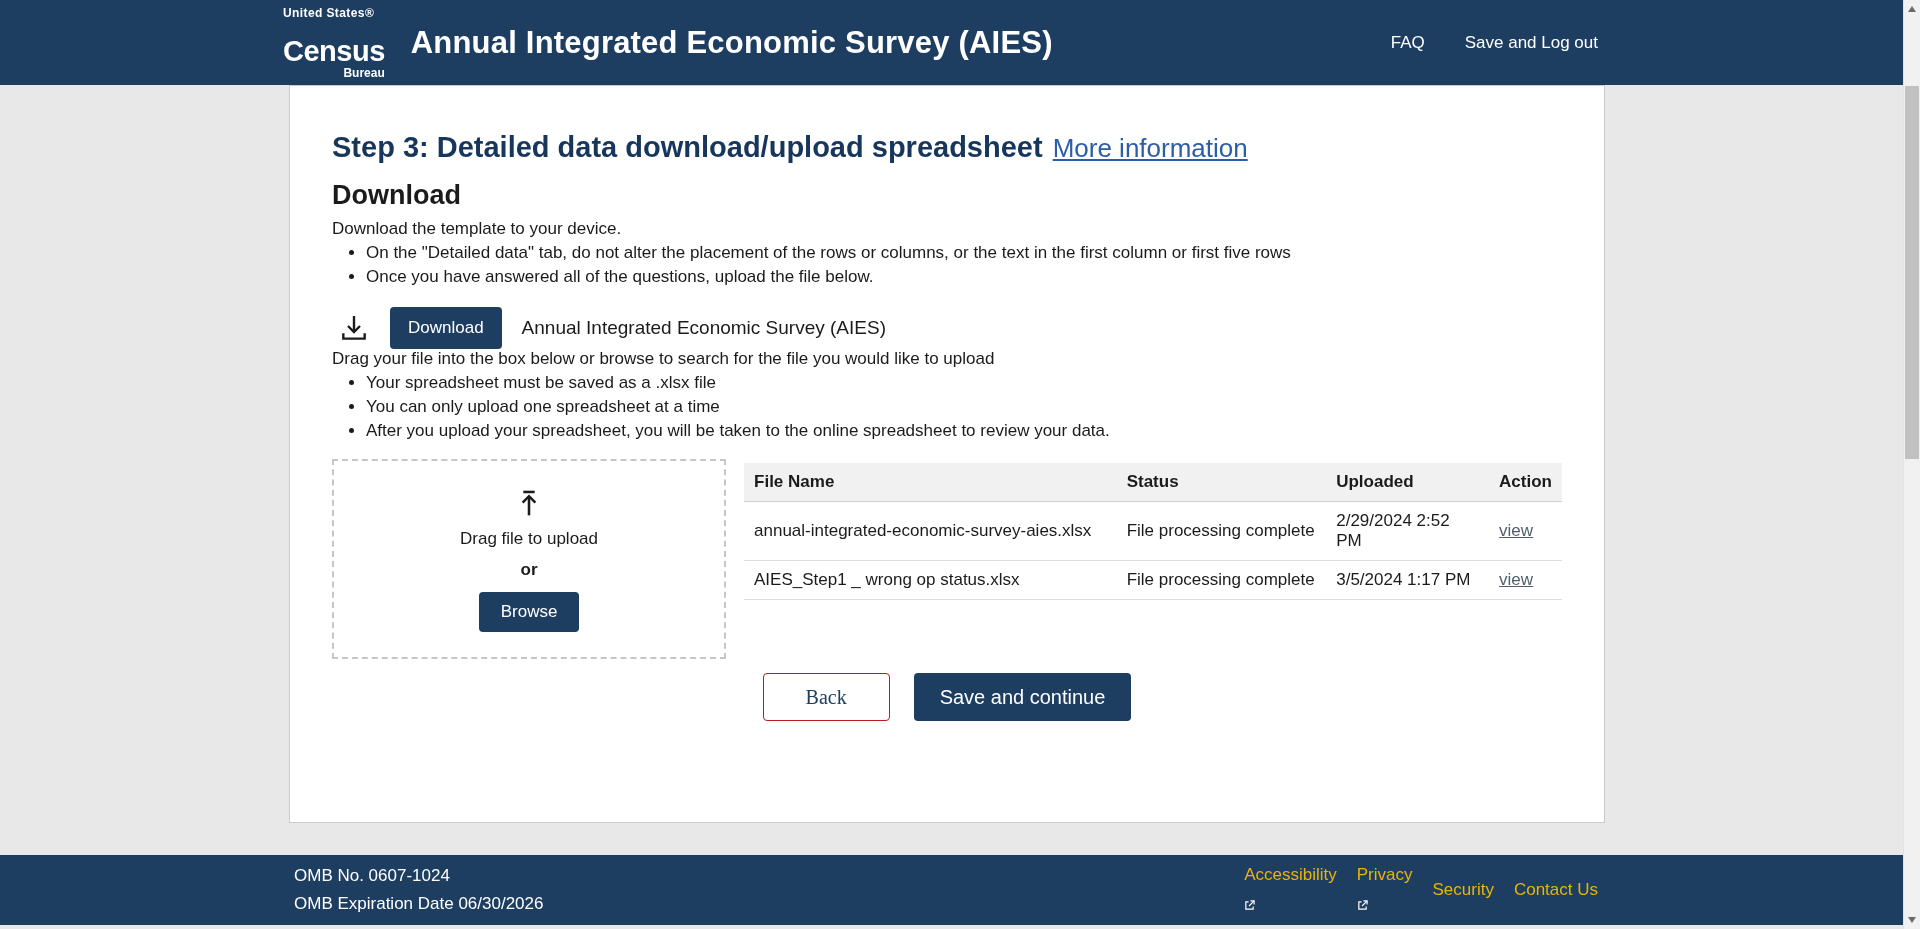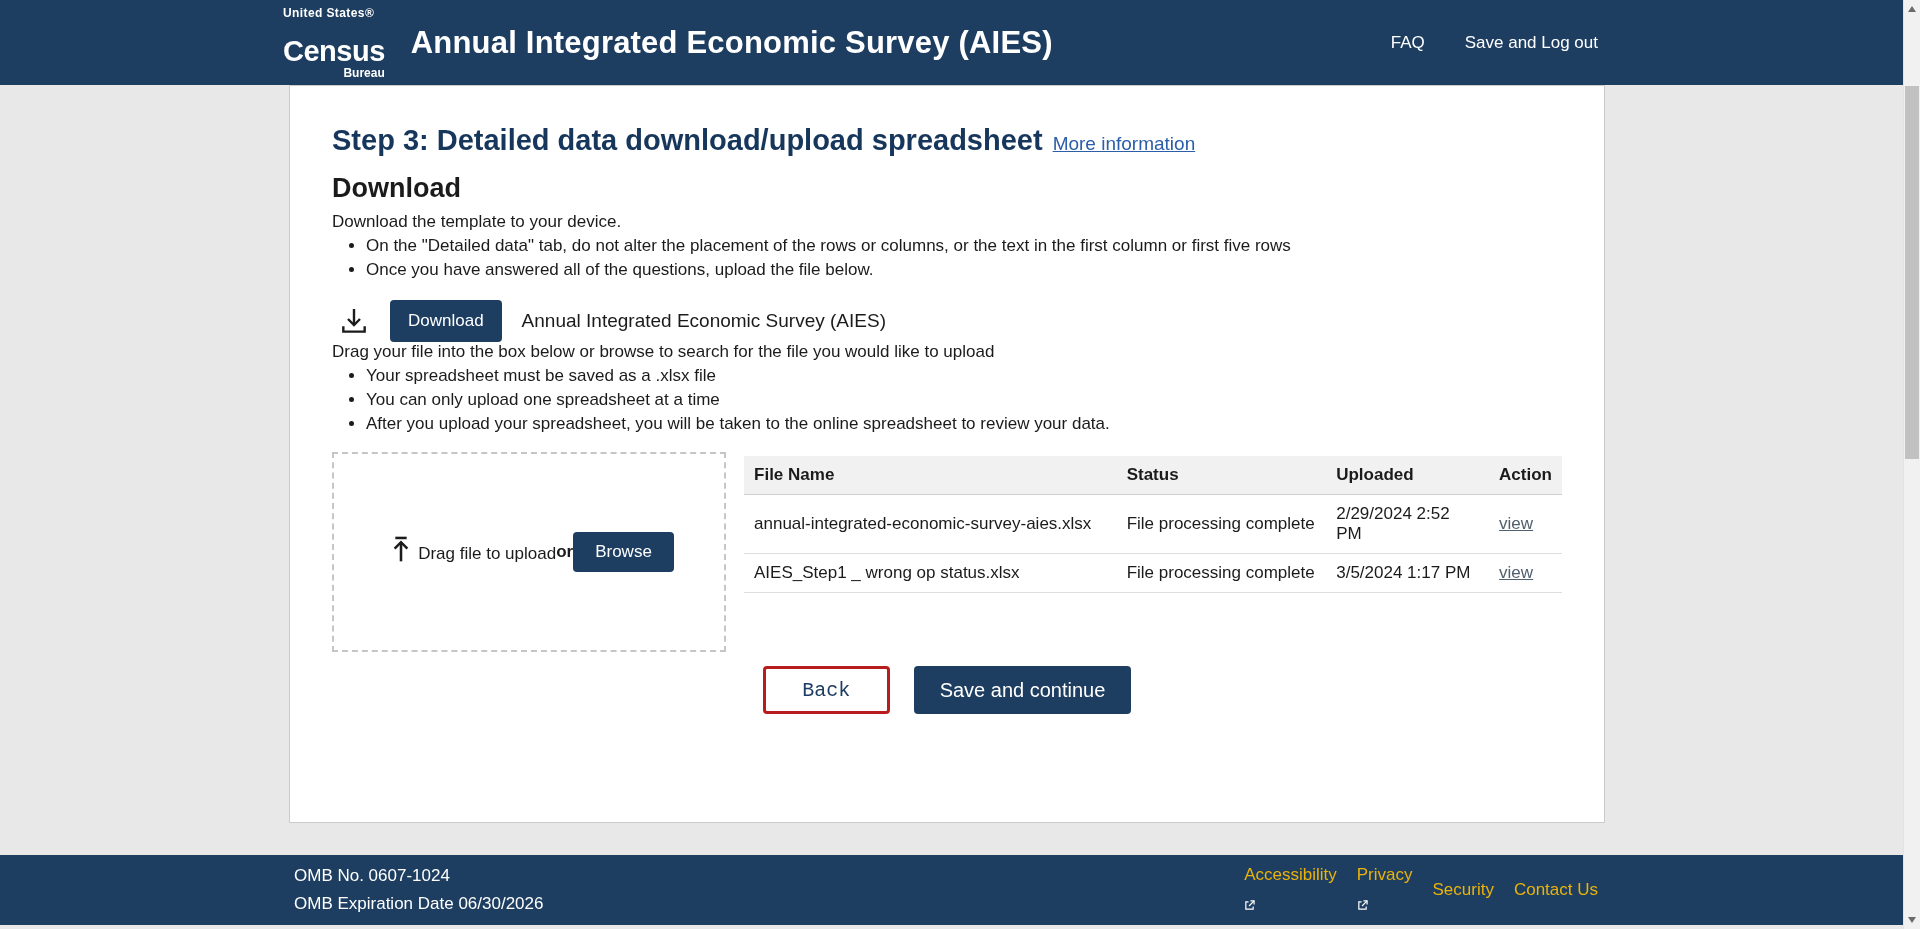--- a/index.html
+++ b/index.html
@@ -25,59 +25,59 @@
   .header-nav a { color:#fff; text-decoration:none; cursor:pointer; white-space:nowrap; }
 
   
   .card {
     width:1316px; margin-left:289px; margin-top:0;
     background:#fff; border:1px solid #cbcbcb;
     min-height:738px; padding:24px 42px 40px 42px;
   }
   .title-row { display:flex; align-items:baseline; gap:10px; }
   .page-title { font-size:29px; font-weight:700; color:#17365c; margin:4px 0 0 0; }
-  .more-info { font-size:19px; color:#2b5da8; text-decoration:underline; cursor:pointer; white-space:nowrap;margin-top:23px; }
+  .more-info { font-size:26px; color:#2b5da8; text-decoration:underline; cursor:pointer; white-space:nowrap;margin-top:23px; }
 
   .section-heading { font-size:27px; font-weight:600; color:#1b1b1b; margin:16px 0 8px 0; }
   .upload-heading { margin-top:44px; }
   .intro { font-size:17px; margin:0 0 3px 0; }
   ul.bullets { margin:2px 0 0 0; padding-left:34px; font-size:17px; }
   ul.bullets li { margin:4px 0; }
 
   .download-row { display:flex; align-items:center; gap:20px; margin:20px 0 0 6px; }
   .icon-btn-spacer { display:flex; align-items:center; }
   .btn-navy {
     background:#1d3e61; color:#fff; border:none; border-radius:4px;
     font-family:inherit; font-size:17px; padding:11px 18px; cursor:pointer;
   }
   .file-label { font-size:19px; color:#1b1b1b; }
 
   .upload-cols { display:flex; gap:18px; margin-top:18px; align-items:flex-start; }
   .dropzone {
     width:395px; height:200px; border:2px dashed #c6c6c6; background:#fff;
-    display:flex; flex-direction:row; align-items:center; justify-content:center;
+    display:flex; flex-direction:column; align-items:center; justify-content:center;
     cursor:pointer;
   }
   .dz-label { font-size:17px; margin-top:4px; }
   .dz-or { font-size:17px; font-weight:700; margin:11px 0 12px 0; }
   .browse-btn { padding:10px 22px; }
 
   table.files { width:820px; border-collapse:collapse; font-size:17px; margin-top:4px; }
   table.files th {
     background:#f1f1f1; text-align:left; font-weight:700;
     padding:9px 10px; border-bottom:1px solid #cfcfcf;
   }
   table.files td { padding:9px 10px; border-bottom:1px solid #dedede; }
   .col-file { width:381px; } .col-status { width:213px; } .col-uploaded { width:165px; } .col-action { width:61px; }
   .view-link { color:#51606e; text-decoration:underline; cursor:pointer; }
 
   .actions { display:flex; justify-content:center; gap:24px; margin-top:14px; }
   .back-btn {
-    width:127px; height:48px; background:#fff; border:3px solid #b91c1c; border-radius:4px;
-    color:#1d3e61; font-size:20px; font-family:Liberation Mono, monospace; cursor:pointer;
+    width:127px; height:48px; background:#fff; border:1px solid #b91c1c; border-radius:4px;
+    color:#1d3e61; font-size:20px; font-family:Liberation Serif, serif; cursor:pointer;
   }
   .save-btn {
     height:48px; padding:0 26px; background:#1d3e61; border:none; border-radius:4px;
     color:#fff; font-size:20px; font-family:inherit; cursor:pointer;
   }
 
   
   .app-footer {
     height:70px; background:#1d3e61; color:#fff; margin-top:32px;
     display:flex; align-items:center; justify-content:space-between;

